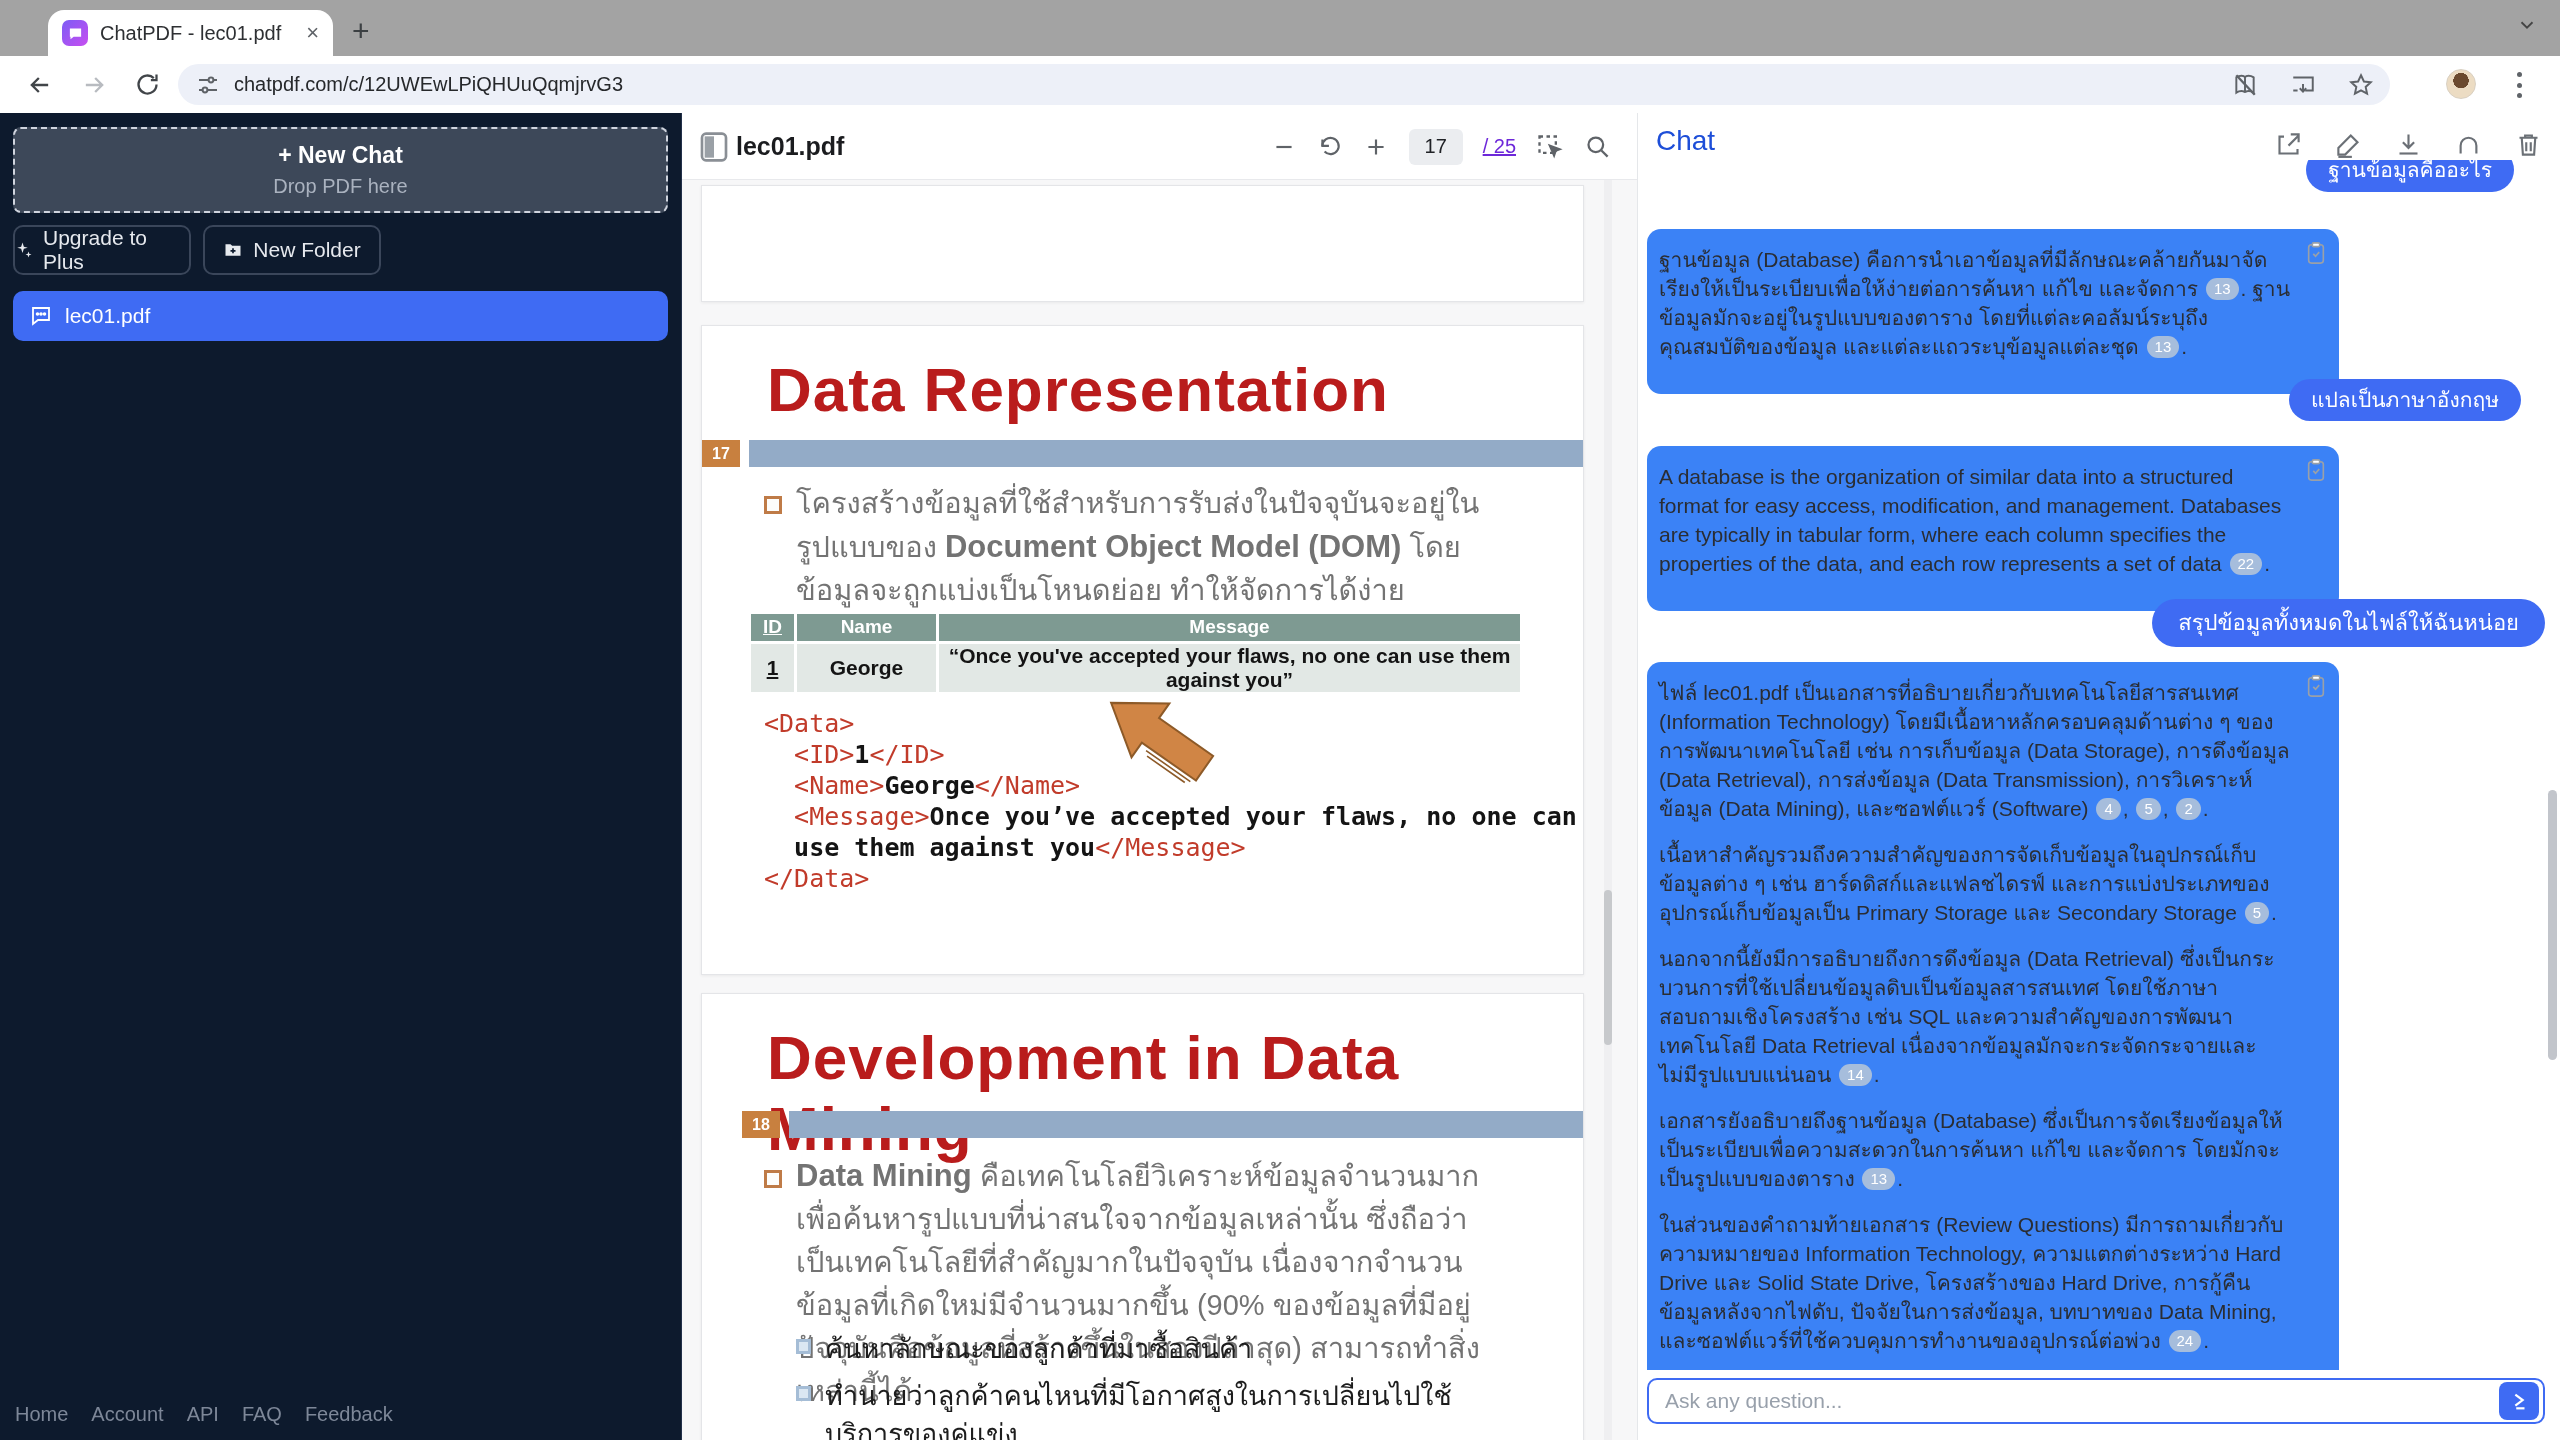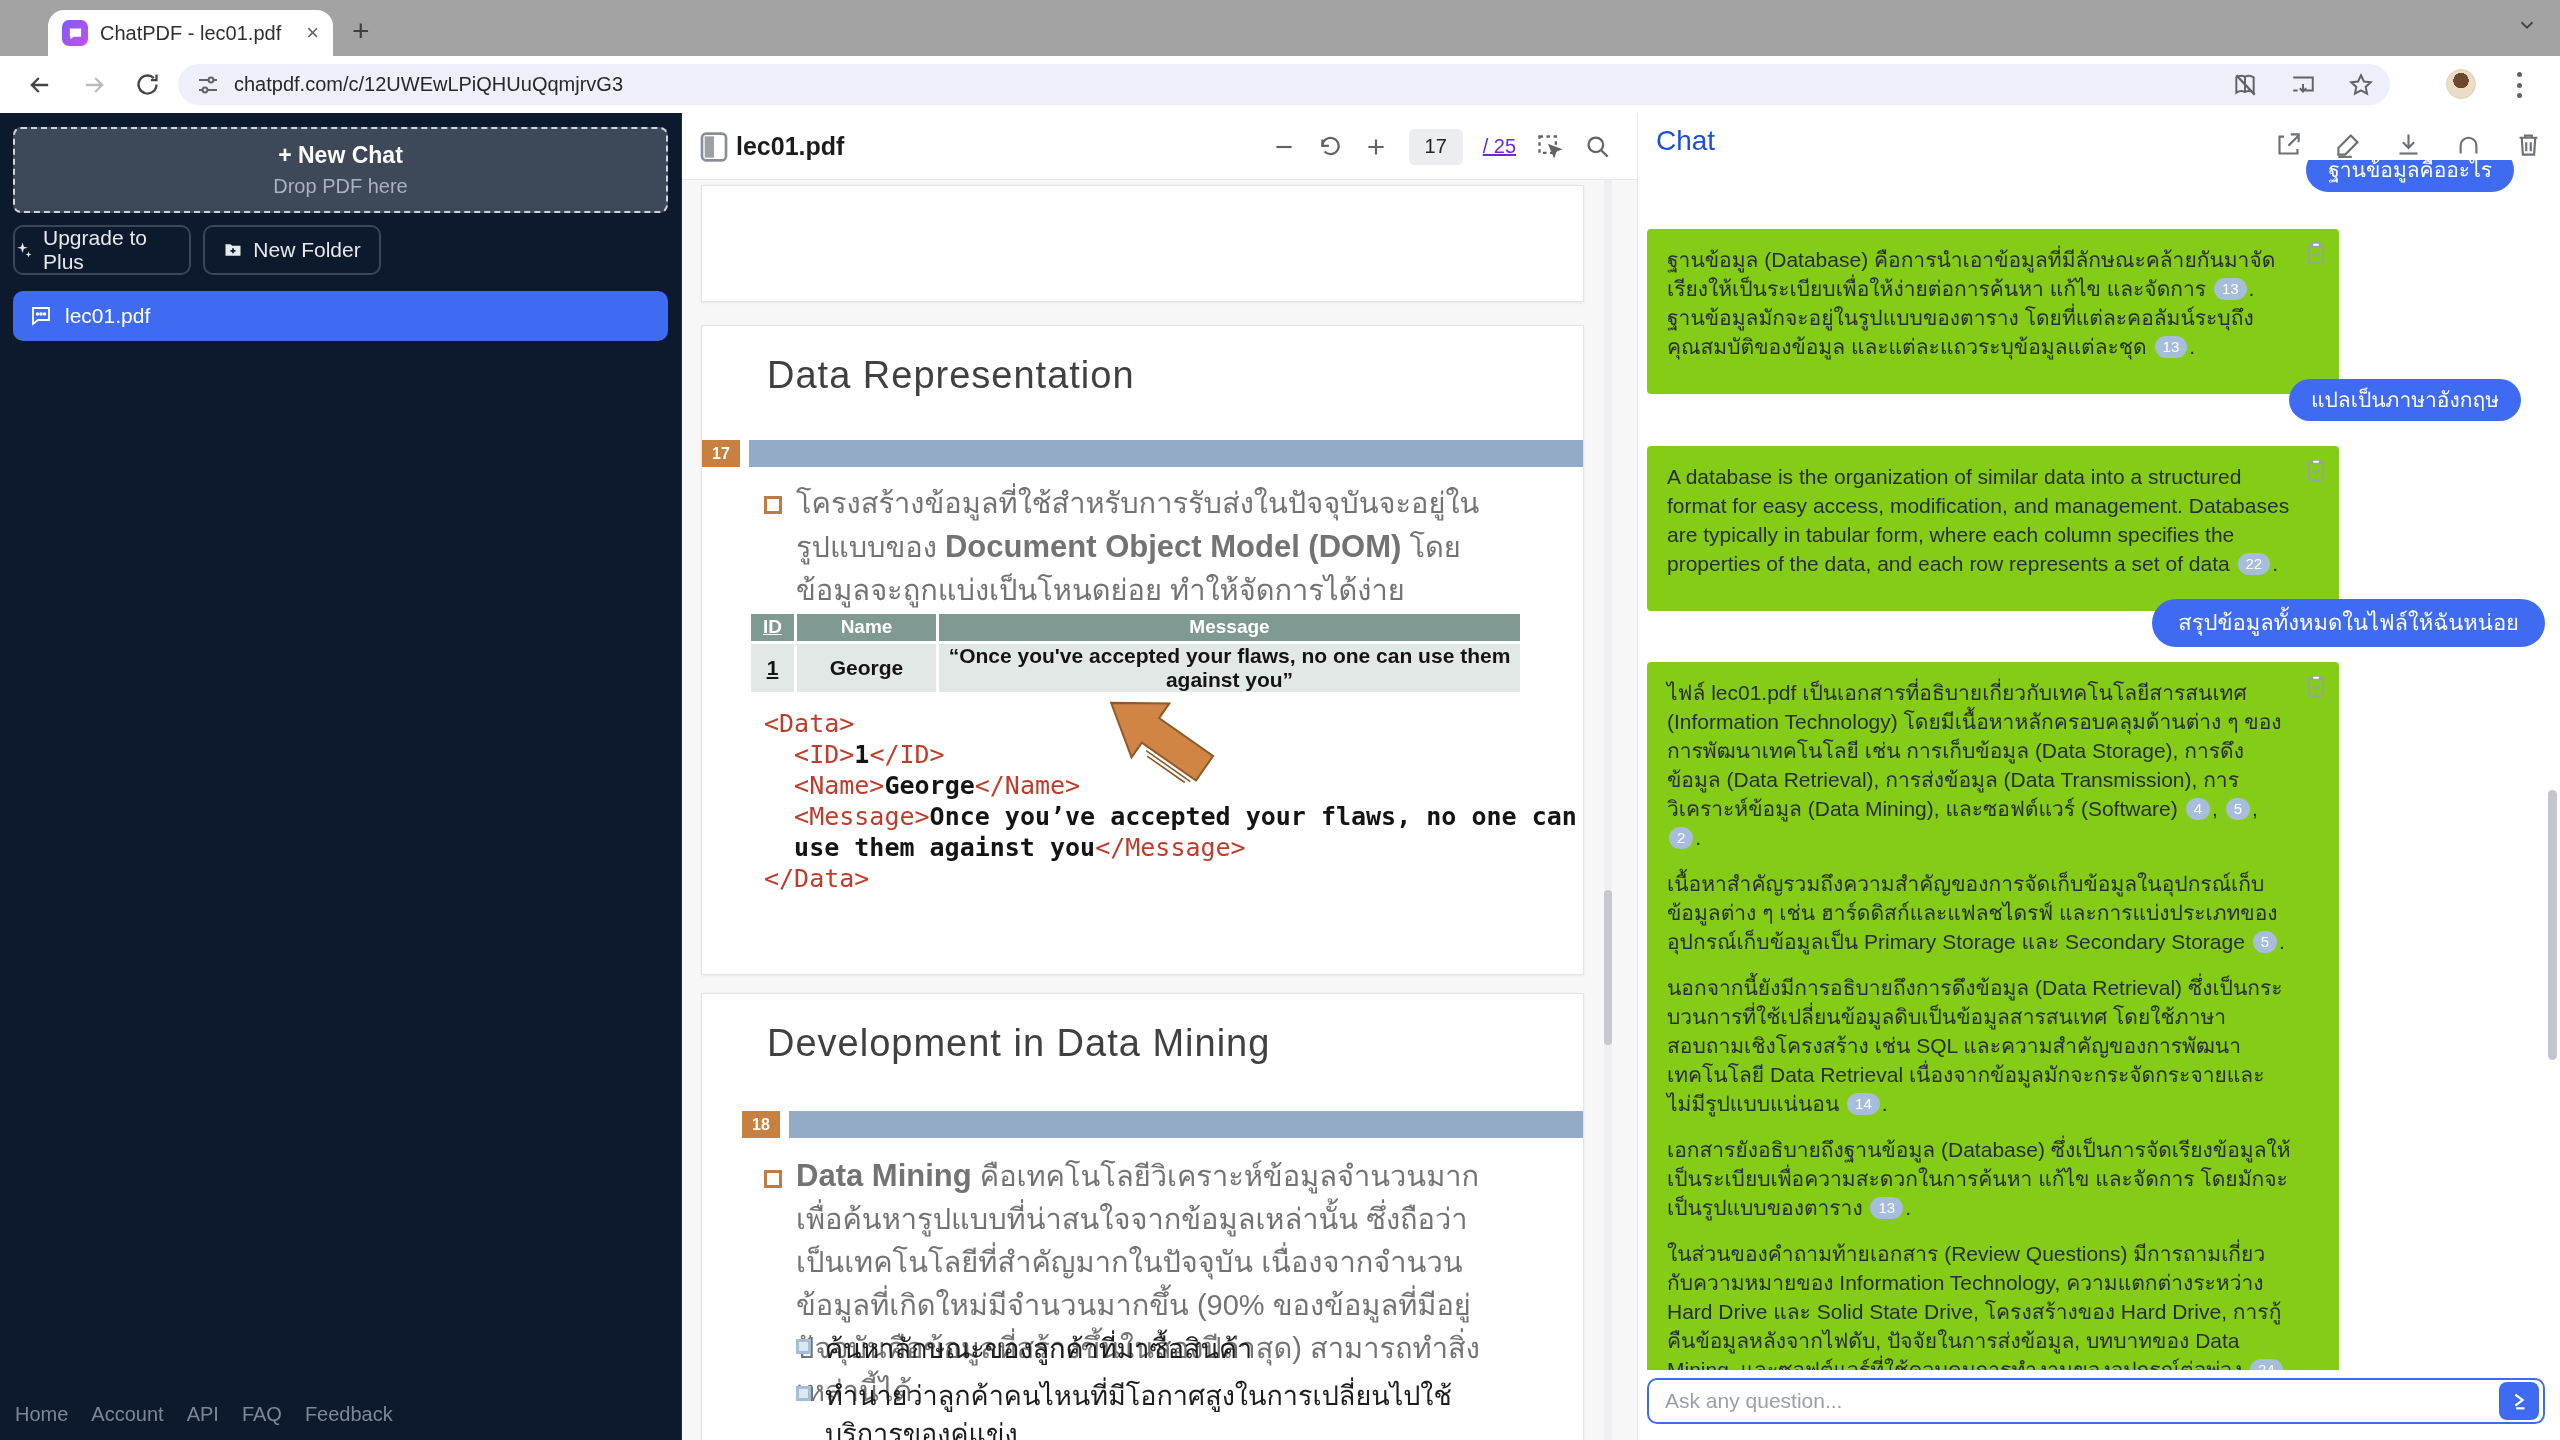--- a/index.html
+++ b/index.html
@@ -55,21 +55,21 @@
   .pdf-controls { position:absolute; right:26px; top:0; height:67px; display:flex; align-items:center; gap:20px; }
   .page-box { width:54px; height:36px; background:#ebedf0; border-radius:6px; font-size:20px; color:#202226;
     display:flex; align-items:center; justify-content:center; }
   .page-total { font-size:20px; color:#6d28d9;text-decoration:underline; }
   .pdf-scroll { position:absolute; left:0; top:67px; right:0; bottom:0; overflow:hidden; }
   .page-card { position:absolute; left:19px; width:883px; background:#fff; border:1px solid #e4e5e8;
     box-shadow:0 1px 3px rgba(0,0,0,.06); }
   .card-prev { top:5px; height:117px; }
   .card-17 { top:145px; height:650px; }
   .card-18 { top:813px; height:640px; }
-  .slide-title { position:absolute; left:65px; top:28px; font-size:38px; font-weight:400; color:#404040;
+  .slide-title { position:absolute; left:65px; top:28px; font-size:62px; font-weight:700; color:#b91c1c;
     letter-spacing:1px; }
   .slide-bar { position:absolute; left:0; right:0; height:27px; display:flex; }
   .bar-17 { top:114px; } .bar-18 { top:117px;padding-left:40px; }
   .slide-pagenum { width:38px; background:#c8803f; color:#fff; font-size:16px; font-weight:600;
     display:flex; align-items:center; justify-content:center; }
   .slide-bluebar { flex:1; background:#93abc7; margin-left:9px; }
   .bullet-sq { position:absolute; width:18px; height:18px; border:3px solid #bf7b47; background:#fdfdfb; }
   .bullet-text { position:absolute; left:94px; width:696px; font-size:29px; line-height:43px; color:#737373; }
   .bullet-text b { font-size:31px; }
   .slide-table { position:absolute; left:46px; top:288px; width:772px; border-collapse:collapse; }
@@ -91,21 +91,21 @@
 
   
   .chat-panel { position:absolute; left:1637px; top:113px; width:923px; height:1327px; background:#fff;
     border-left:1px solid #e5e7ea; }
   .chat-title { position:absolute; left:18px; top:12px; font-size:28px; font-weight:400; color:#1d4ed8; }
   .chat-hicons { position:absolute; right:18px; top:18px; display:flex; gap:33px; }
   .chat-messages { position:absolute; left:9px; right:15px; top:47px; bottom:70px; overflow:hidden; }
   .msg { position:absolute; }
   .user-bubble { background:#3f6bf3; color:#fff; font-size:21px; line-height:42px; height:42px;
     padding:0 22px; border-radius:21px; white-space:nowrap; }
-  .ai-bubble { background:#84cc16; border-radius:4px; padding:16px 48px 16px 20px; color:#2a2d33;
+  .ai-bubble { background:#3b82f6; border-radius:14px; padding:16px 48px 16px 12px; color:#2a2d33;
     font-size:21px; line-height:29px; }
   .ai-bubble p { margin-bottom:17px; } .ai-bubble p:last-child { margin-bottom:0; }
   .badge { display:inline-block; background:#a6bddc; color:#fff; font-size:15px; line-height:22px;
     padding:0 8px; border-radius:12px; margin:0 2px; position:relative; top:-2px; }
   .copy-ic { position:absolute; top:12px; right:12px; }
   .m0 { top:-12px; right:31px; height:44px; line-height:44px; border-radius:22px; }
   .m1 { top:69px; left:0; width:692px; min-height:134px; }
   .m2 { top:219px; right:24px; }
   .m3 { top:286px; left:0; width:692px; min-height:142px; }
   .m4 { top:439px; right:0; height:48px; line-height:48px; border-radius:24px; font-size:22px; padding:0 26px; }

